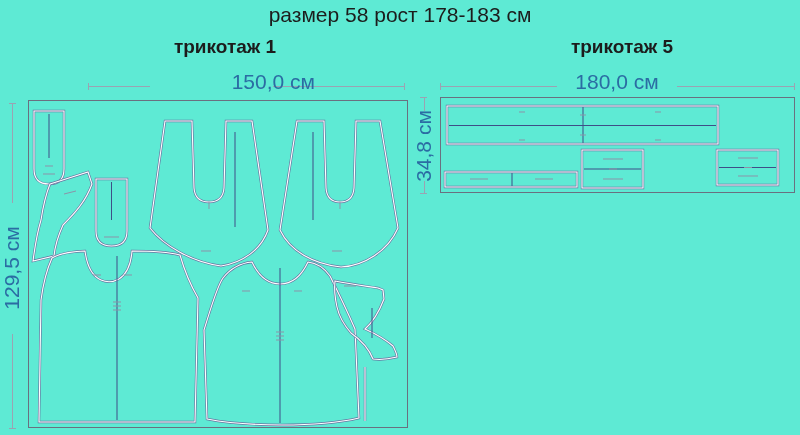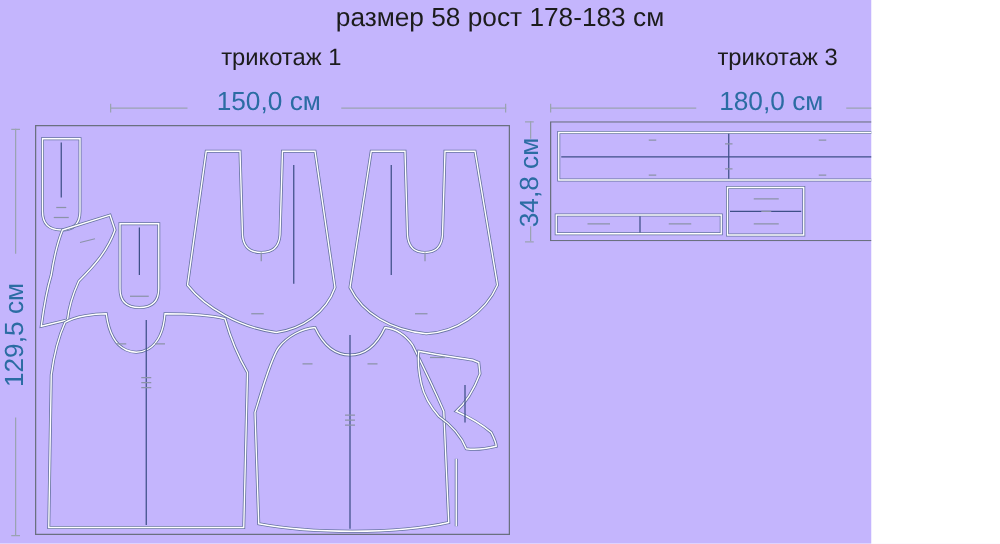--- a/index.html
+++ b/index.html
@@ -1,21 +1,21 @@
 <!DOCTYPE html>
 <html style="--title-text: #1c1c1c; --dimension-text: #2b6ca3; --dimension-line: #9aa3b2; --outline: #6674a0; --fold-line: #3e4f87; --panel-border: #6a7080; --tiny-mark: #8b93a8;"><head>
 <meta charset="utf-8">
 <style>
   html,body{margin:0;padding:0;background:#fff;}
-  .stage{position:relative;width:697px;height:435px;background:#c4b5fd;overflow:hidden;
+  .stage{position:relative;width:800px;height:435px;background:#5eead4;overflow:hidden;
          font-family:"Liberation Sans",sans-serif;}
   .title{position:absolute;left:0;top:3px;width:800px;text-align:center;
          font-size:21px;color:var(--title-text);}
   .sec-label{position:absolute;top:36px;width:200px;text-align:center;
-         font-size:19px;color:var(--title-text);}
+         font-size:19px;color:var(--title-text);font-weight:bold;}
   .dim-text{position:absolute;text-align:center;font-size:21px;line-height:26px;
          color:var(--dimension-text);}
   .dim-text.vert{transform:rotate(-90deg);}
   .hline{position:absolute;height:1px;background:var(--dimension-line);}
   .vline{position:absolute;width:1px;background:var(--dimension-line);}
   .tickv{position:absolute;width:1px;height:7px;background:var(--dimension-line);}
   .tickh{position:absolute;width:7px;height:1px;background:var(--dimension-line);}
   svg.panel{position:absolute;}
   .pborder{fill:none;stroke:var(--panel-border);stroke-width:1;}
   .dbl{fill:none;stroke:var(--outline);stroke-width:2.4;}
@@ -24,27 +24,27 @@
   .mark{fill:none;stroke:var(--tiny-mark);stroke-width:1;}
 </style>
 </head>
 <body>
 
 <div class="stage">
 
   <div class="title">размер 58 рост 178-183 см</div>
 
   <div class="sec-label" style="left:125px;">трикотаж 1</div>
-  <div class="sec-label" style="left:522px;">трикотаж 3</div>
+  <div class="sec-label" style="left:522px;">трикотаж 5</div>
 
   <div class="hline" style="left:88px;top:86px;width:62px;"></div>
   <div class="hline" style="left:273px;top:86px;width:132px;"></div>
   <div class="tickv" style="left:88px;top:83px;"></div>
   <div class="tickv" style="left:404px;top:83px;"></div>
-  <div class="dim-text" style="left:115px;top:69px;width:200px;">150,0 см</div>
+  <div class="dim-text" style="left:115px;top:69px;width:200px;text-align:right;">150,0 см</div>
 
   <div class="vline" style="left:12px;top:103px;height:100px;"></div>
   <div class="vline" style="left:12px;top:334px;height:94px;"></div>
   <div class="tickh" style="left:9px;top:103px;"></div>
   <div class="tickh" style="left:9px;top:428px;"></div>
   <div class="dim-text vert" style="left:-58px;top:255px;width:140px;">129,5 см</div>
 
   <div class="hline" style="left:440px;top:86px;width:117px;"></div>
   <div class="hline" style="left:677px;top:86px;width:118px;"></div>
   <div class="tickv" style="left:440px;top:83px;"></div>

